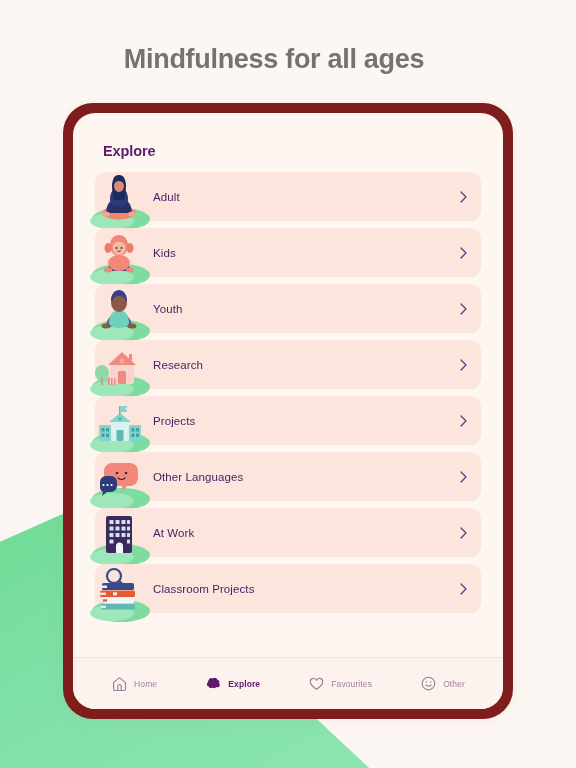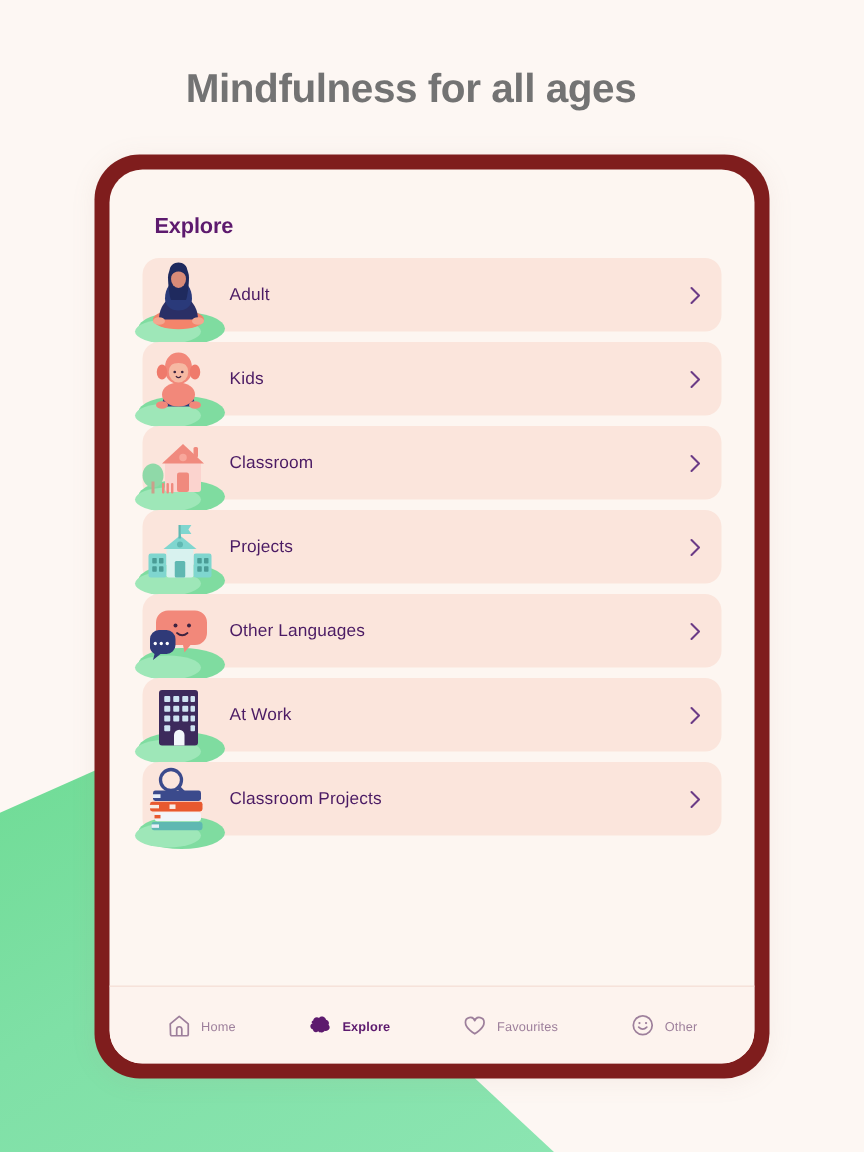--- a/index.html
+++ b/index.html
@@ -212,41 +212,61 @@
             </svg>
           </span>
           <span class="row-label">Kids</span>
           <span class="chev">
             <svg viewBox="0 0 7 12">
                 <path d="M1 1l5 5-5 5" fill="none" stroke="#6b3b86" stroke-width="1.4" stroke-linecap="round" stroke-linejoin="round"></path>
               </svg>
           </span>
         </div>
 
+        <div class="row">
+          <span class="ill">
+            <svg viewBox="0 0 62 56">
+              <ellipse cx="33" cy="50" rx="29" ry="11" fill="#7fdca0"></ellipse>
+              <ellipse cx="24" cy="52" rx="22" ry="8" fill="#9ee7b8"></ellipse>
+              <path d="M18 46c0-8 6-14 13-14s13 6 13 14z" fill="#4e5fa8"></path>
+              <path d="M21 42c0-8 4-13 10-13s10 5 10 13c0 3-4 5-10 5s-10-2-10-5z" fill="#6fd0c0"></path>
+              <ellipse cx="31" cy="22" rx="8" ry="9" fill="#8a5a46"></ellipse>
+              <path d="M23 19c0-6 4-10 8-10s8 4 8 10c0 1-1 2-1 2-1-4-3-6-7-6s-6 2-7 6c0 0-1-1-1-2z" fill="#3a3e86"></path>
+              <ellipse cx="18" cy="45" rx="4.5" ry="2.5" fill="#8a5a46"></ellipse>
+              <ellipse cx="44" cy="45" rx="4.5" ry="2.5" fill="#8a5a46"></ellipse>
+            </svg>
+          </span>
+          <span class="row-label">Youth</span>
+          <span class="chev">
+            <svg viewBox="0 0 7 12">
+                <path d="M1 1l5 5-5 5" fill="none" stroke="#6b3b86" stroke-width="1.4" stroke-linecap="round" stroke-linejoin="round"></path>
+              </svg>
+          </span>
+        </div>
 
         <div class="row">
           <span class="ill">
             <svg viewBox="0 0 62 56">
               <ellipse cx="33" cy="50" rx="29" ry="11" fill="#7fdca0"></ellipse>
               <ellipse cx="24" cy="52" rx="22" ry="8" fill="#9ee7b8"></ellipse>
               <ellipse cx="14" cy="36" rx="7" ry="8" fill="#8fd9a8"></ellipse>
               <rect x="13" y="40" width="2" height="8" fill="#caa08a"></rect>
               <rect x="22" y="26" width="24" height="21" rx="2" fill="#fbd3ce"></rect>
               <path d="M20 28L34 15l14 13z" fill="#f08a7e"></path>
               <rect x="41" y="17" width="3" height="7" rx="1" fill="#f08a7e"></rect>
               <rect x="30" y="34" width="8" height="13" rx="1.5" fill="#f08a7e"></rect>
               <circle cx="34" cy="24" r="2.5" fill="#f8a79b"></circle>
               <g fill="#f08a7e">
                 <rect x="20" y="41" width="1.6" height="7" rx="0.7"></rect>
                 <rect x="23" y="41" width="1.6" height="7" rx="0.7"></rect>
                 <rect x="26" y="41" width="1.6" height="7" rx="0.7"></rect>
               </g>
             </svg>
           </span>
-          <span class="row-label">Classroom</span>
+          <span class="row-label">Research</span>
           <span class="chev">
             <svg viewBox="0 0 7 12">
                 <path d="M1 1l5 5-5 5" fill="none" stroke="#6b3b86" stroke-width="1.4" stroke-linecap="round" stroke-linejoin="round"></path>
               </svg>
           </span>
         </div>
 
         <div class="row">
           <span class="ill">
             <svg viewBox="0 0 62 56">

